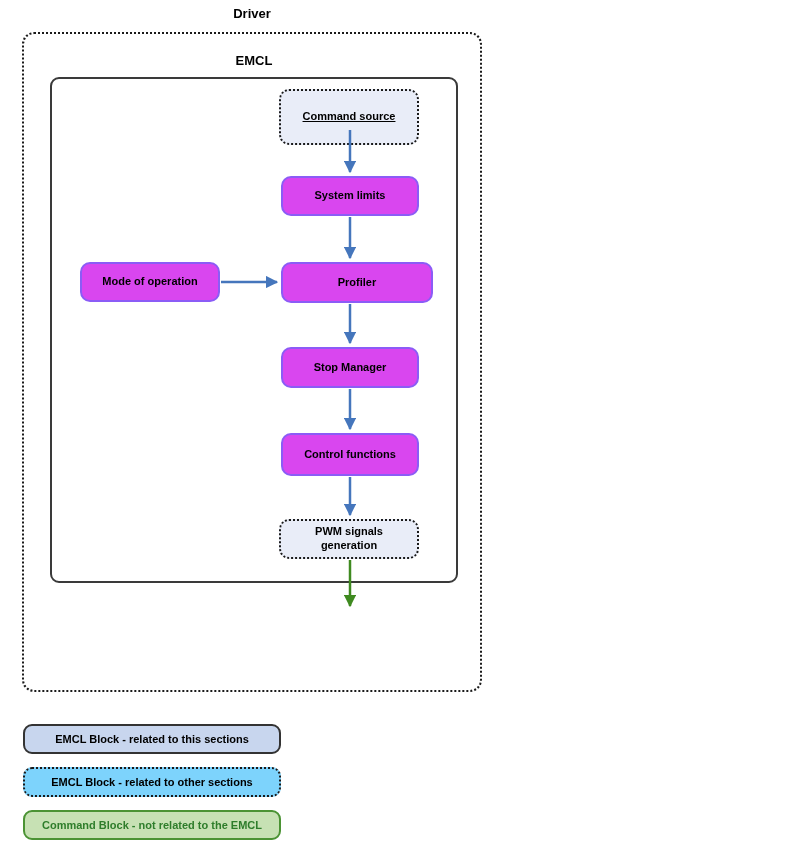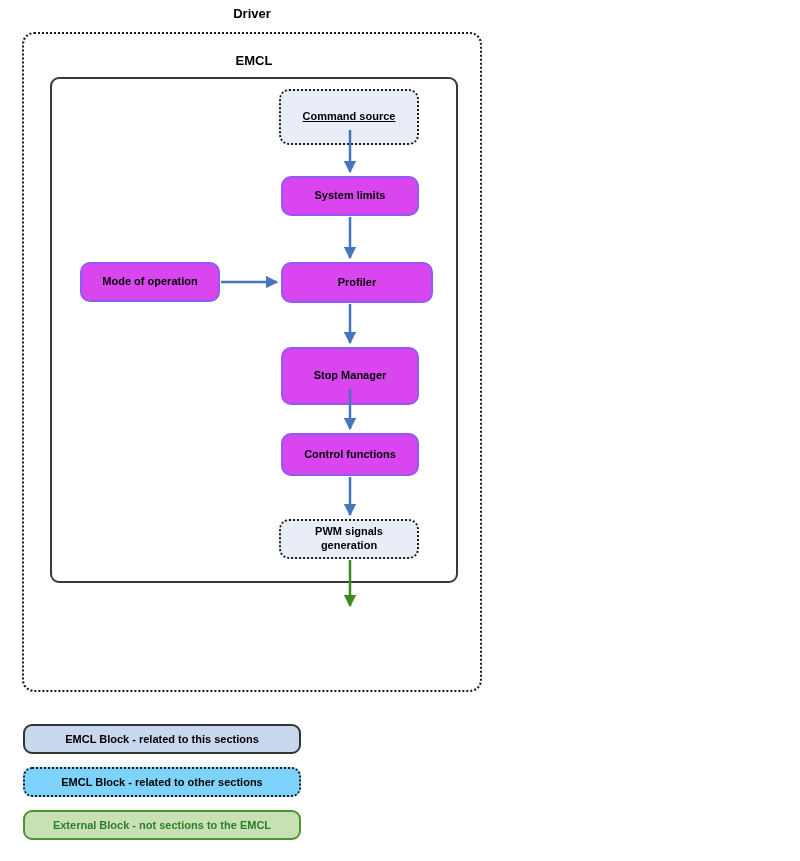--- a/index.html
+++ b/index.html
@@ -71,21 +71,21 @@
     position: absolute;
     left: 0; top: 0;
     width: 800px; height: 861px;
     pointer-events: none;
   }
   .edge-blue  { stroke: #4576bc; stroke-width: 2.5; fill: none; }
   .edge-green { stroke: #3f8a20; stroke-width: 2.5; fill: none; }
   .legend-item {
     position: absolute;
     left: 23px;
-    width: 278px;
+    width: 258px;
     height: 30px;
     box-sizing: border-box;
     display: flex;
     align-items: center;
     justify-content: center;
     font-size: 11px;
     font-weight: bold;
     border-radius: 9px;
   }
   .legend-current { top: 724px; background: #c8d6ee; border: 2px solid #333333; color: #000000; }
@@ -104,21 +104,21 @@
   <div class="group-label emcl-label">EMCL</div>
 
   <div class="node light" style="left:279px; top:89px; width:140px; height:56px;text-decoration:underline;">Command source</div>
 
   <div class="node blue" style="left:281px; top:176px; width:138px; height:40px;">System limits</div>
 
   <div class="node blue" style="left:80px; top:262px; width:140px; height:40px;">Mode of operation</div>
 
   <div class="node blue" style="left:281px; top:262px; width:152px; height:41px;">Profiler</div>
 
-  <div class="node blue" style="left:281px; top:347px; width:138px; height:58px;">Stop Manager</div>
+  <div class="node blue" style="left:281px; top:347px; width:138px; height:41px;">Stop Manager</div>
 
   <div class="node blue" style="left:281px; top:433px; width:138px; height:43px;">Control functions</div>
 
   <div class="node light" style="left:279px; top:519px; width:140px; height:40px;">PWM signals generation</div>
 
 
   <svg class="arrow-layer" width="800" height="861" viewBox="0 0 800 861" xmlns="http://www.w3.org/2000/svg">
     <defs>
       <marker id="arrow-blue" viewBox="0 0 10 10" refX="9" refY="5" markerWidth="5" markerHeight="5" orient="auto-start-reverse">
         <path d="M0,0 L10,5 L0,10 z" fill="#4576bc"></path>
@@ -131,15 +131,15 @@
     <line class="edge-blue" x1="350" y1="217" x2="350" y2="258" marker-end="url(#arrow-blue)"></line>
     <line class="edge-blue" x1="221" y1="282" x2="277" y2="282" marker-end="url(#arrow-blue)"></line>
     <line class="edge-blue" x1="350" y1="304" x2="350" y2="343" marker-end="url(#arrow-blue)"></line>
     <line class="edge-blue" x1="350" y1="389" x2="350" y2="429" marker-end="url(#arrow-blue)"></line>
     <line class="edge-blue" x1="350" y1="477" x2="350" y2="515" marker-end="url(#arrow-blue)"></line>
     <line class="edge-green" x1="350" y1="560" x2="350" y2="606" marker-end="url(#arrow-green)"></line>
   </svg>
 
   <div class="legend-item legend-current">EMCL Block - related to this sections</div>
   <div class="legend-item legend-other">EMCL Block - related to other sections</div>
-  <div class="legend-item legend-extern">External Block - not sections to the EMCL</div>
+  <div class="legend-item legend-extern">Command Block - not related to the EMCL</div>
 
 </div>
 
 </body></html>

